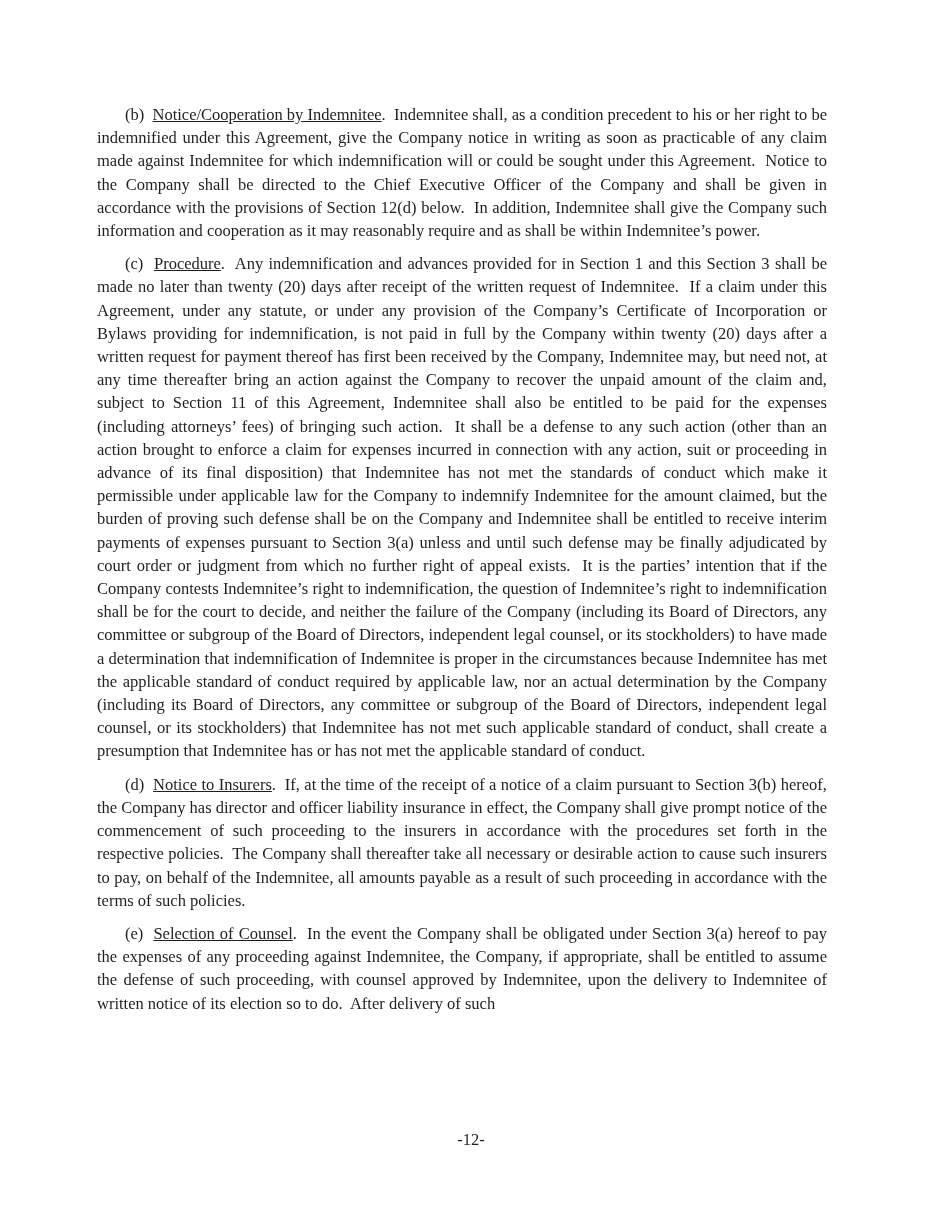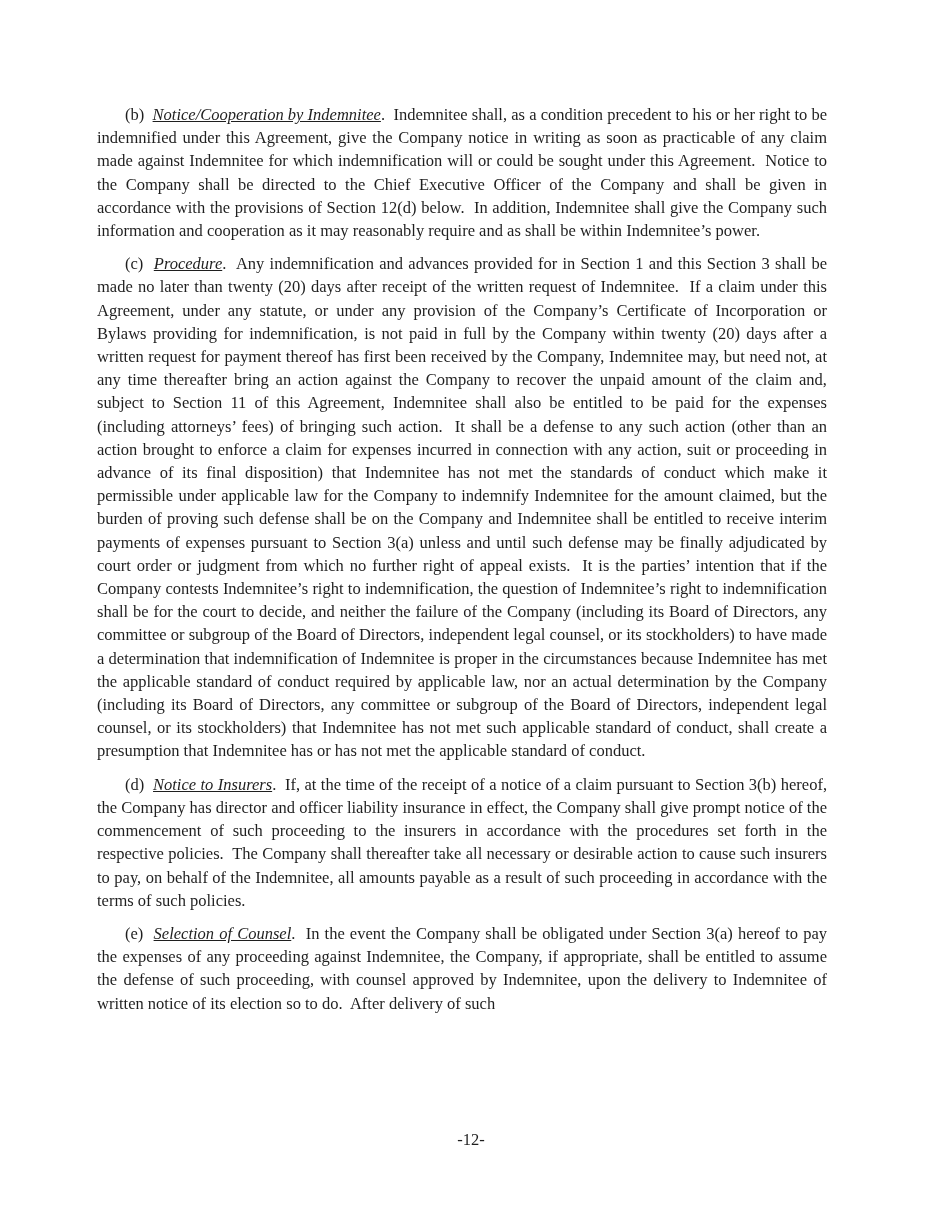--- a/index.html
+++ b/index.html
@@ -30,21 +30,20 @@
     line-height: 23.2px;
   }
   p.para:first-child {
     margin-top: 0;
   }
   p.para span {
     white-space: pre-wrap;
   }
   .heading {
     text-decoration: underline;
-    font-style: italic;
   }
   .footer {
     position: absolute;
     top: 1128px;
     left: 4px;
     width: 934px;
     text-align: center;
     font-size: 16.5px;
     line-height: 23.2px;
   }

